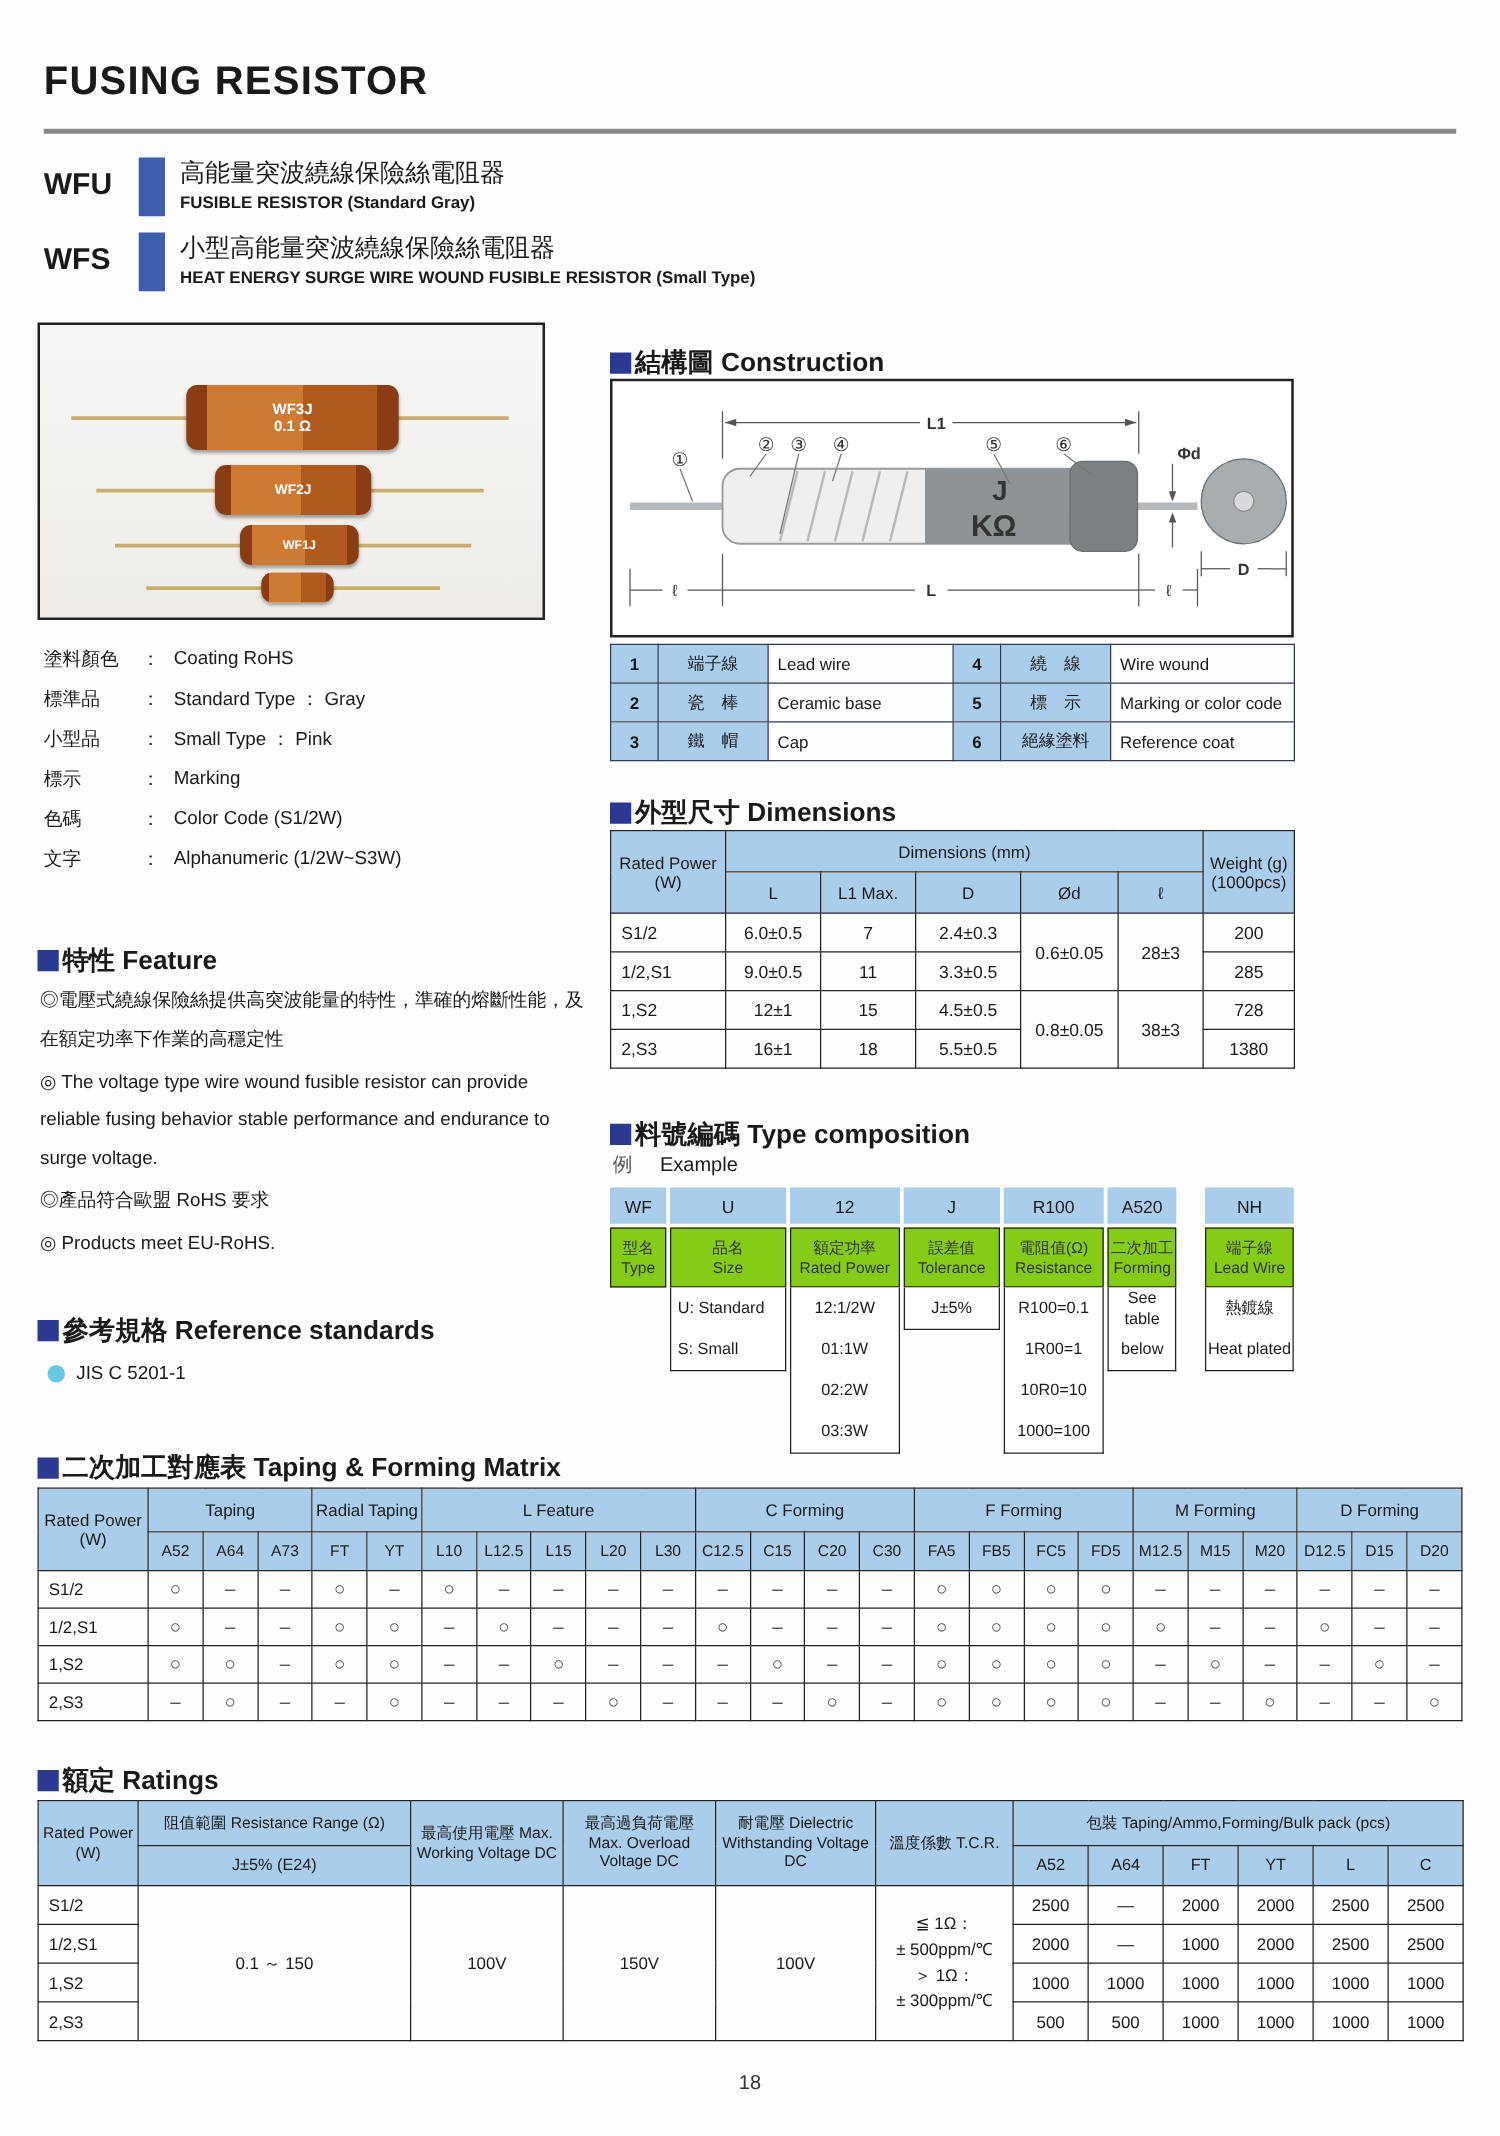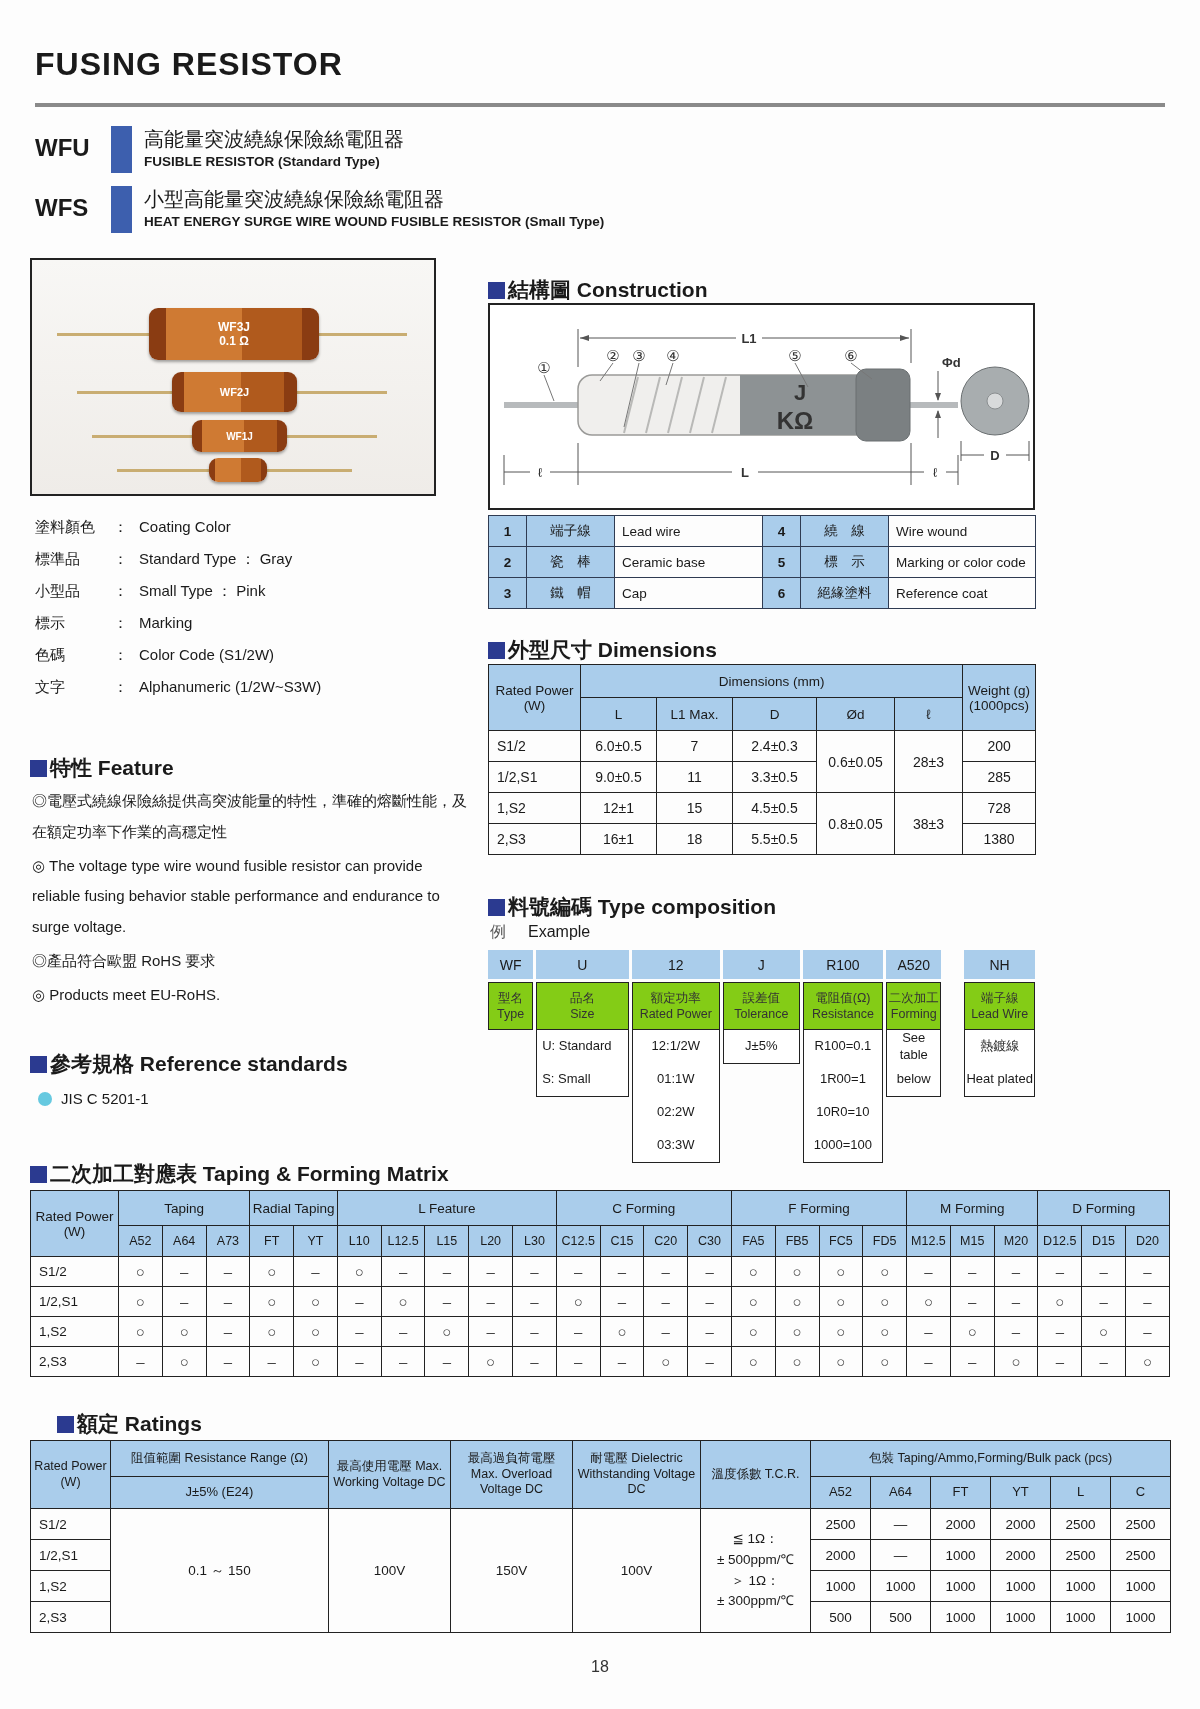--- a/index.html
+++ b/index.html
@@ -89,21 +89,21 @@
 
   <div class="page-title">FUSING RESISTOR</div>
   <div class="title-rule"></div>
 
   <div class="products">
     <div class="product">
       <div class="code">WFU</div>
       <div class="bar"></div>
       <div>
         <div class="zh">高能量突波繞線保險絲電阻器</div>
-        <div class="en">FUSIBLE RESISTOR (Standard Type)</div>
+        <div class="en">FUSIBLE RESISTOR (Standard Gray)</div>
       </div>
     </div>
     <div class="product">
       <div class="code">WFS</div>
       <div class="bar"></div>
       <div>
         <div class="zh">小型高能量突波繞線保險絲電阻器</div>
         <div class="en">HEAT ENERGY SURGE WIRE WOUND FUSIBLE RESISTOR (Small Type)</div>
       </div>
     </div>
@@ -132,21 +132,21 @@
     <div class="res" style="left:85px; top:198px; width:235px; height:24px;">
       <div class="wire"></div>
       <div class="bod" style="left:92px; width:58px; height:24px;"></div>
     </div>
   </div>
 
   <div class="coating">
     <div class="coat-line">
         <span class="lb">塗料顏色</span>
         <span class="cl">：</span>
-        <span>Coating Color</span>
+        <span>Coating RoHS</span>
       </div>
     <div class="coat-line">
         <span class="lb">標準品</span>
         <span class="cl">：</span>
         <span>Standard Type ： Gray</span>
       </div>
     <div class="coat-line">
         <span class="lb">小型品</span>
         <span class="cl">：</span>
         <span>Small Type ： Pink</span>
@@ -580,21 +580,21 @@
           <td>–</td>
           <td>–</td>
           <td>○</td>
           <td>–</td>
           <td>–</td>
           <td>○</td>
         </tr>
     </tbody>
   </table>
 
-  <div class="sec-h" style="left:30px; top:1410px;margin-left:27px;"><span class="sq"></span><span>額定</span> <span>Ratings</span></div>
+  <div class="sec-h" style="left:30px; top:1410px;"><span class="sq"></span><span>額定</span> <span>Ratings</span></div>
 
   <table class="rt-table">
     <colgroup>
       <col style="width:80px">
         <col style="width:218px">
         <col style="width:122px">
         <col style="width:122px">
         <col style="width:128px">
         <col style="width:110px">
       <col style="width:60px">

